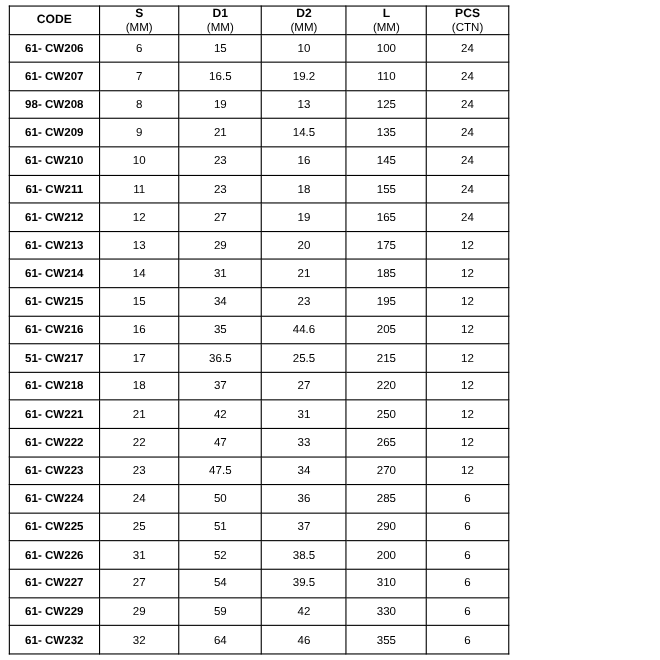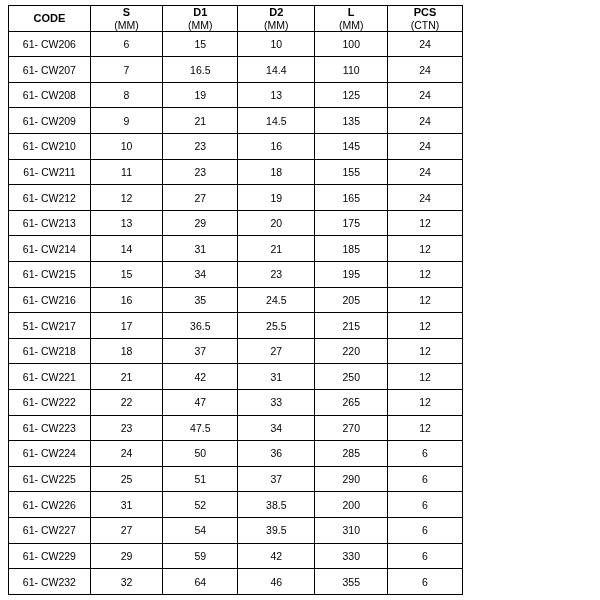--- a/index.html
+++ b/index.html
@@ -39,21 +39,21 @@
   }
   table.spec thead th .unit {
     display: block;
     font-weight: normal;
     font-size: 10.5px;
   }
   table.spec tbody td {
     font-weight: normal;
   }
   table.spec tbody td.code {
-    font-weight: normal;
+    font-weight: bold;
   }
   col.c-code { width: 18%; }
   col.c-s    { width: 16%; }
   col.c-d1   { width: 16.5%; }
   col.c-d2   { width: 17%; }
   col.c-l    { width: 16%; }
   col.c-pcs  { width: 16.5%; }
 </style>
 </head>
 <body>
@@ -102,26 +102,26 @@
           <td>6</td>
           <td>15</td>
           <td>10</td>
           <td>100</td>
           <td>24</td>
         </tr>
         <tr>
           <td class="code">61- CW207</td>
           <td>7</td>
           <td>16.5</td>
-          <td>14.4</td>
+          <td>19.2</td>
           <td>110</td>
           <td>24</td>
         </tr>
         <tr>
-          <td class="code">61- CW208</td>
+          <td class="code">98- CW208</td>
           <td>8</td>
           <td>19</td>
           <td>13</td>
           <td>125</td>
           <td>24</td>
         </tr>
         <tr>
           <td class="code">61- CW209</td>
           <td>9</td>
           <td>21</td>
@@ -174,21 +174,21 @@
           <td>15</td>
           <td>34</td>
           <td>23</td>
           <td>195</td>
           <td>12</td>
         </tr>
         <tr>
           <td class="code">61- CW216</td>
           <td>16</td>
           <td>35</td>
-          <td>24.5</td>
+          <td>44.6</td>
           <td>205</td>
           <td>12</td>
         </tr>
         <tr>
           <td class="code">51- CW217</td>
           <td>17</td>
           <td>36.5</td>
           <td>25.5</td>
           <td>215</td>
           <td>12</td>

